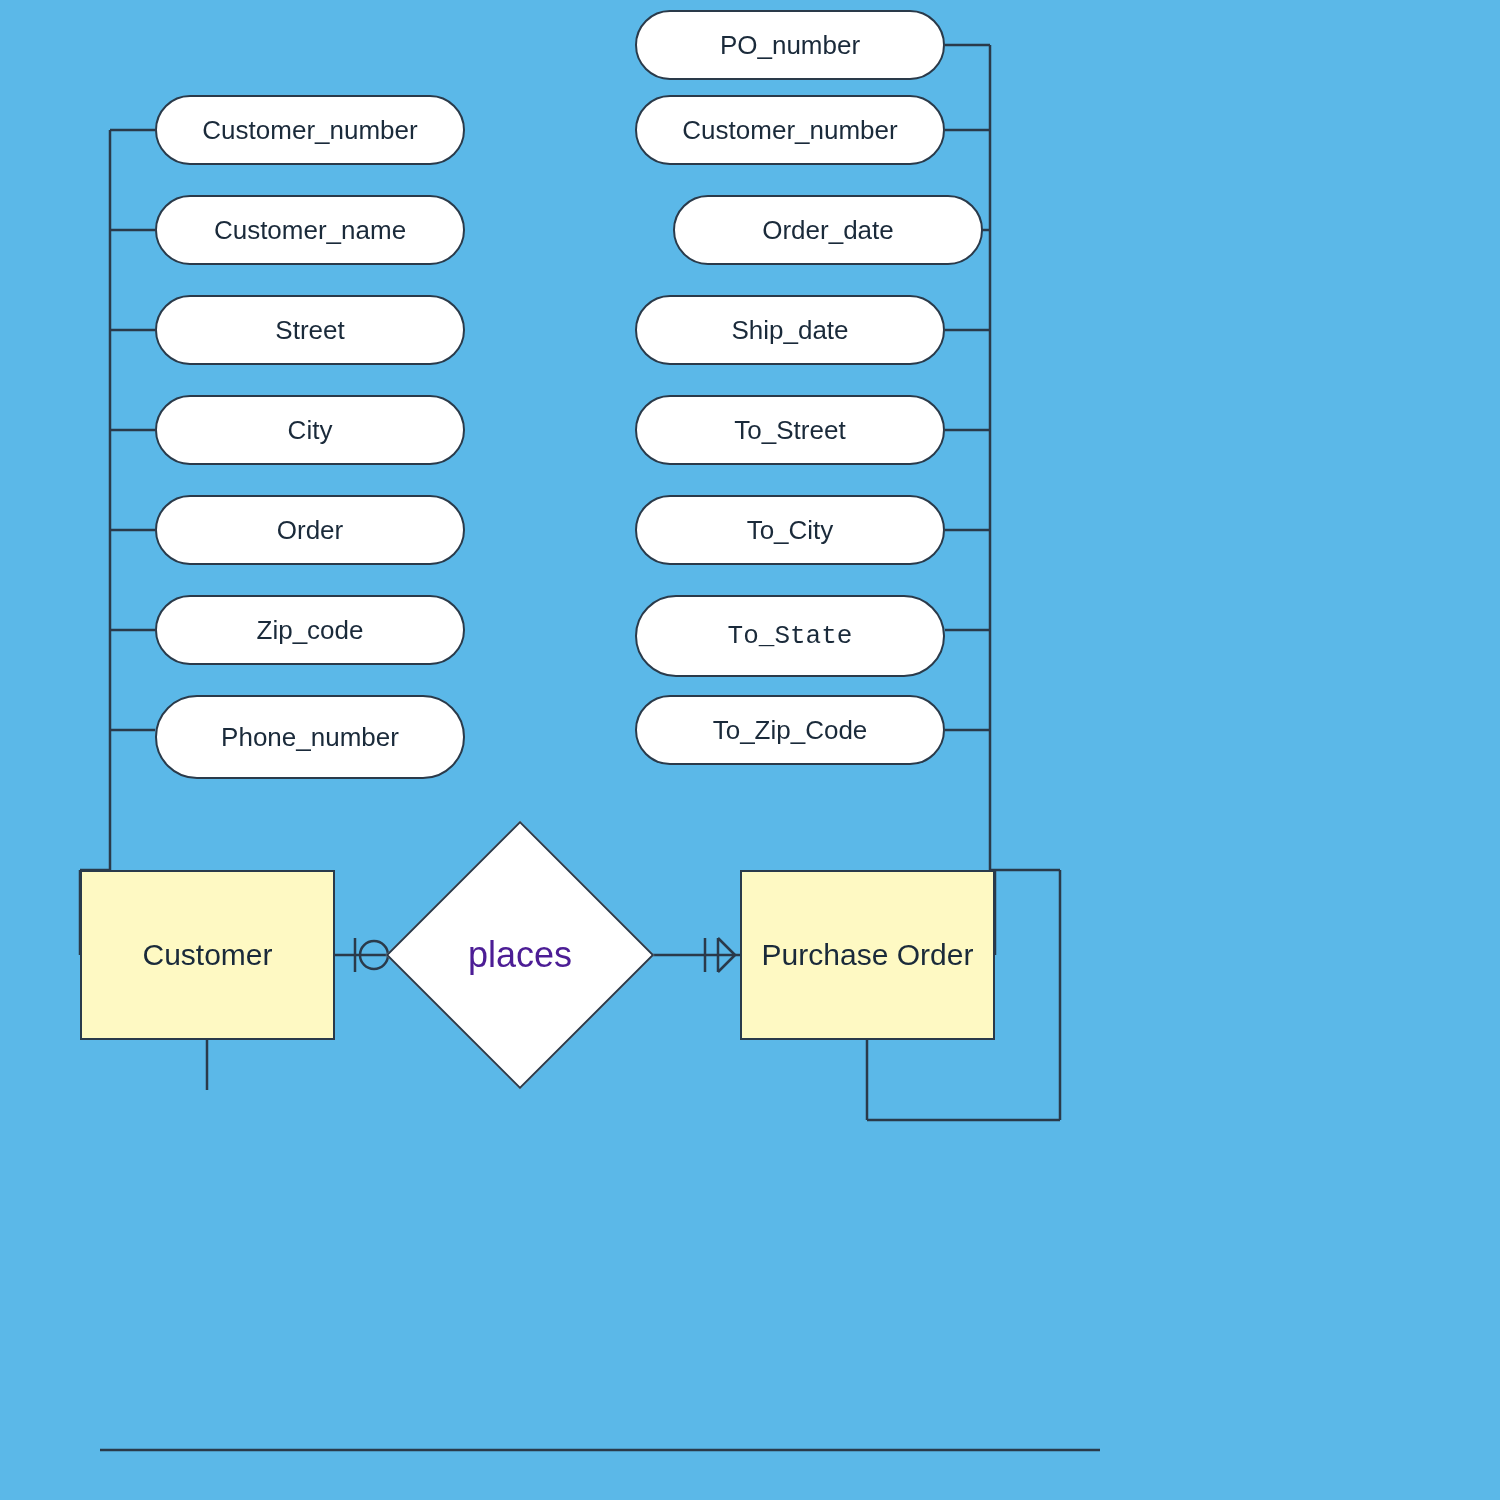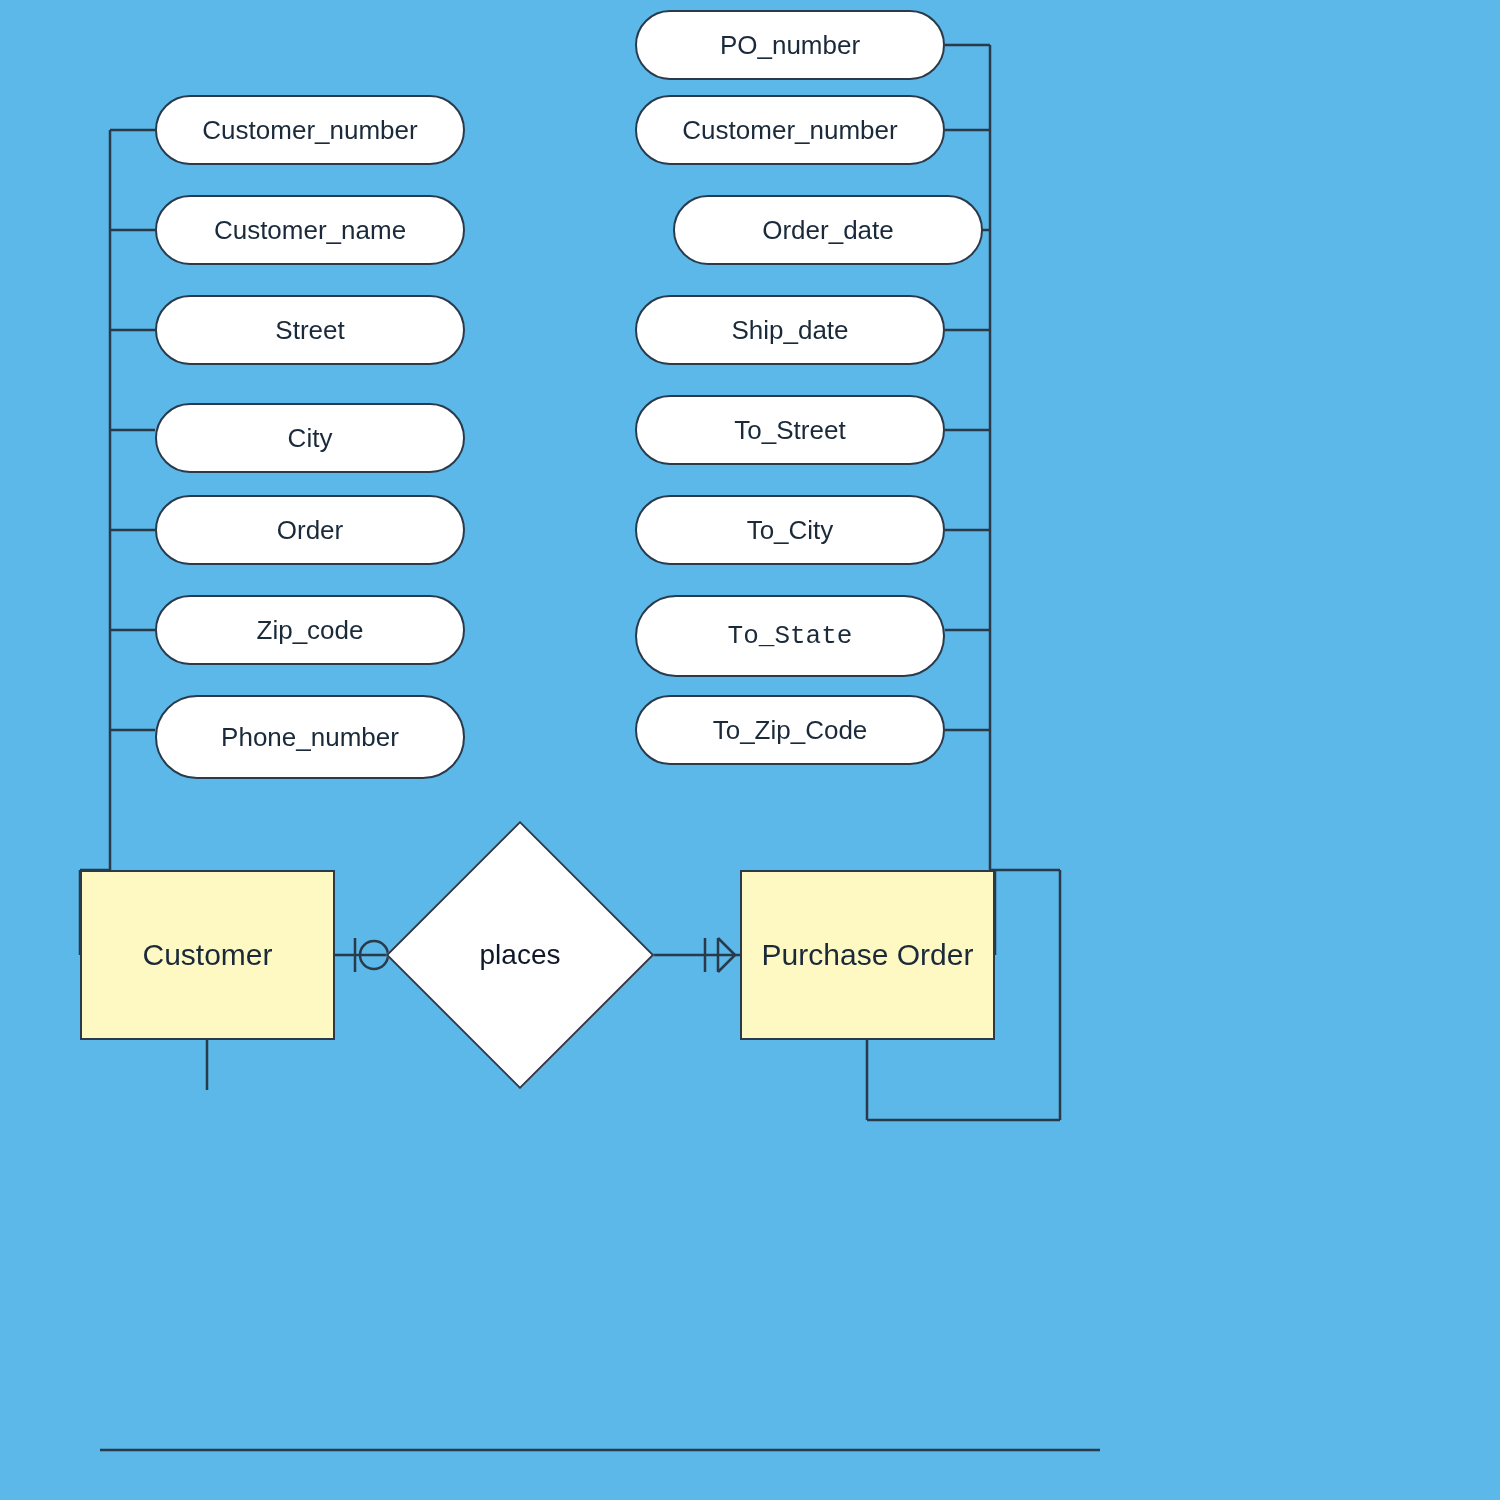--- a/index.html
+++ b/index.html
@@ -65,22 +65,22 @@
       height: 190px;
       background: white;
       border: 2.5px solid #2a3a4a;
       transform: rotate(45deg);
       position: absolute;
     }
 
     .diamond-shape .diamond-text {
       position: relative;
       z-index: 2;
-      font-size: 28px;
-      color: #0f172a;
+      font-size: 36px;
+      color: #4c1d95;
     }
   </style>
 </head>
 <body>
 
 <div class="diagram-container">
 
   <svg id="connections-svg">
 
     <line x1="110" y1="130" x2="110" y2="845" stroke="#2a3a4a" stroke-width="2.5"></line>
@@ -138,21 +138,21 @@
 
   <div class="ellipse-label" style="left:155px; top:95px; width:310px; height:70px;">
     <span>Customer_number</span>
   </div>
   <div class="ellipse-label" style="left:155px; top:195px; width:310px; height:70px;">
     <span>Customer_name</span>
   </div>
   <div class="ellipse-label" style="left:155px; top:295px; width:310px; height:70px;">
     <span>Street</span>
   </div>
-  <div class="ellipse-label" style="left:155px; top:395px; width:310px; height:70px;margin-top:8px;">
+  <div class="ellipse-label" style="left:155px; top:395px; width:310px; height:70px;">
     <span>City</span>
   </div>
   <div class="ellipse-label" style="left:155px; top:495px; width:310px; height:70px;">
     <span>Order</span>
   </div>
   <div class="ellipse-label" style="left:155px; top:595px; width:310px; height:70px;">
     <span>Zip_code</span>
   </div>
   <div class="ellipse-label" style="left:155px; top:695px; width:310px; height:84px;">
     <span>Phone_number</span>

